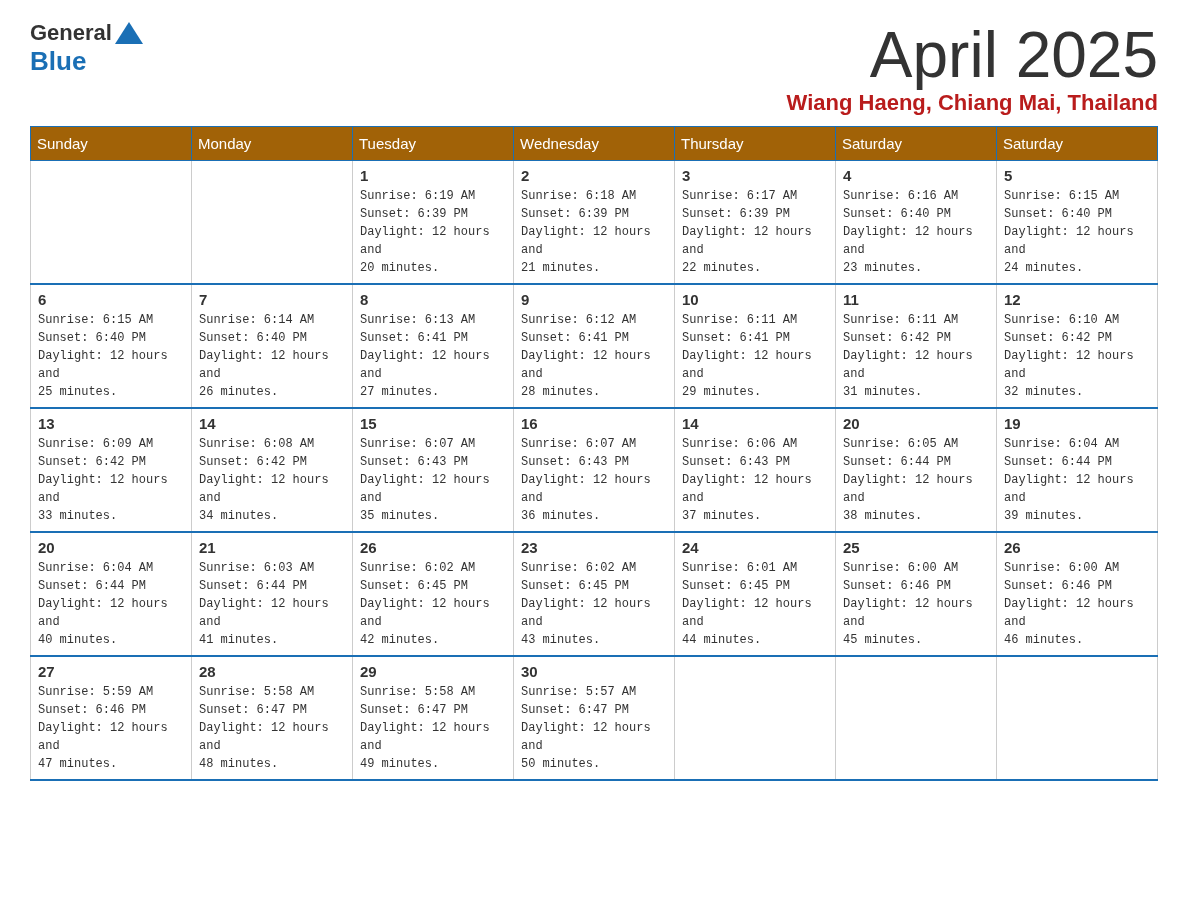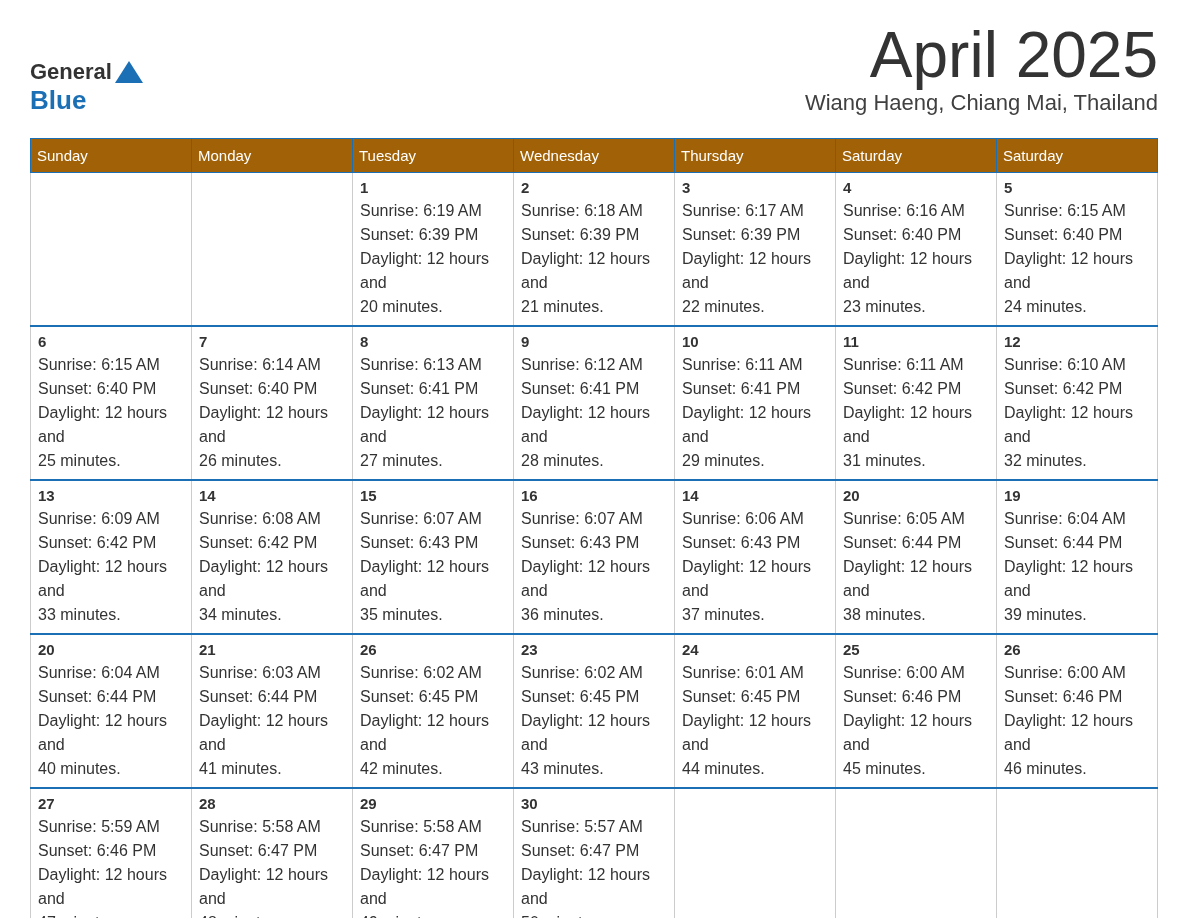--- a/index.html
+++ b/index.html
@@ -5,41 +5,41 @@
     * { box-sizing: border-box; margin: 0; padding: 0; }
     body {
       font-family: Arial, sans-serif;
       background: #fff;
       color: #333;
       padding: 20px 30px;
     }
     .header {
       display: flex;
       justify-content: space-between;
-      align-items: flex-end;
-      margin-bottom: 22px;
+      align-items: flex-start;
+      margin-bottom: 10px;
     }
     .logo {
       display: flex;
       align-items: center;
       gap: 0;
     }
     .title-block {
       text-align: right;
     }
     .month-title {
       font-size: 64px;
       font-weight: normal;
       color: #333;
       line-height: 1.1;
     }
     .location-title {
       font-size: 22px;
-      color: #404040;
-      font-weight: normal;
+      color: #b91c1c;
+      font-weight: bold;
     }
     table {
       width: 100%;
       border-collapse: collapse;
       table-layout: fixed;
     }
     thead tr {
       background-color: #a16207;
       color: #fff;
     }
@@ -61,23 +61,24 @@
       border-bottom: 2px solid #1a6fb5;
     }
     .day-number {
       font-size: 15px;
       font-weight: bold;
       color: #333;
       display: block;
       margin-bottom: 3px;
     }
     .day-info {
-      font-size: 16px;
+      font-size: 12px;
       color: #333;
       line-height: 1.5;
+      font-family: Liberation Mono, monospace;
     }
     .empty-cell {
       background: #fff;
     }
   </style>
 </head>
 <body>
 
 <div class="header">
   <div class="logo">

